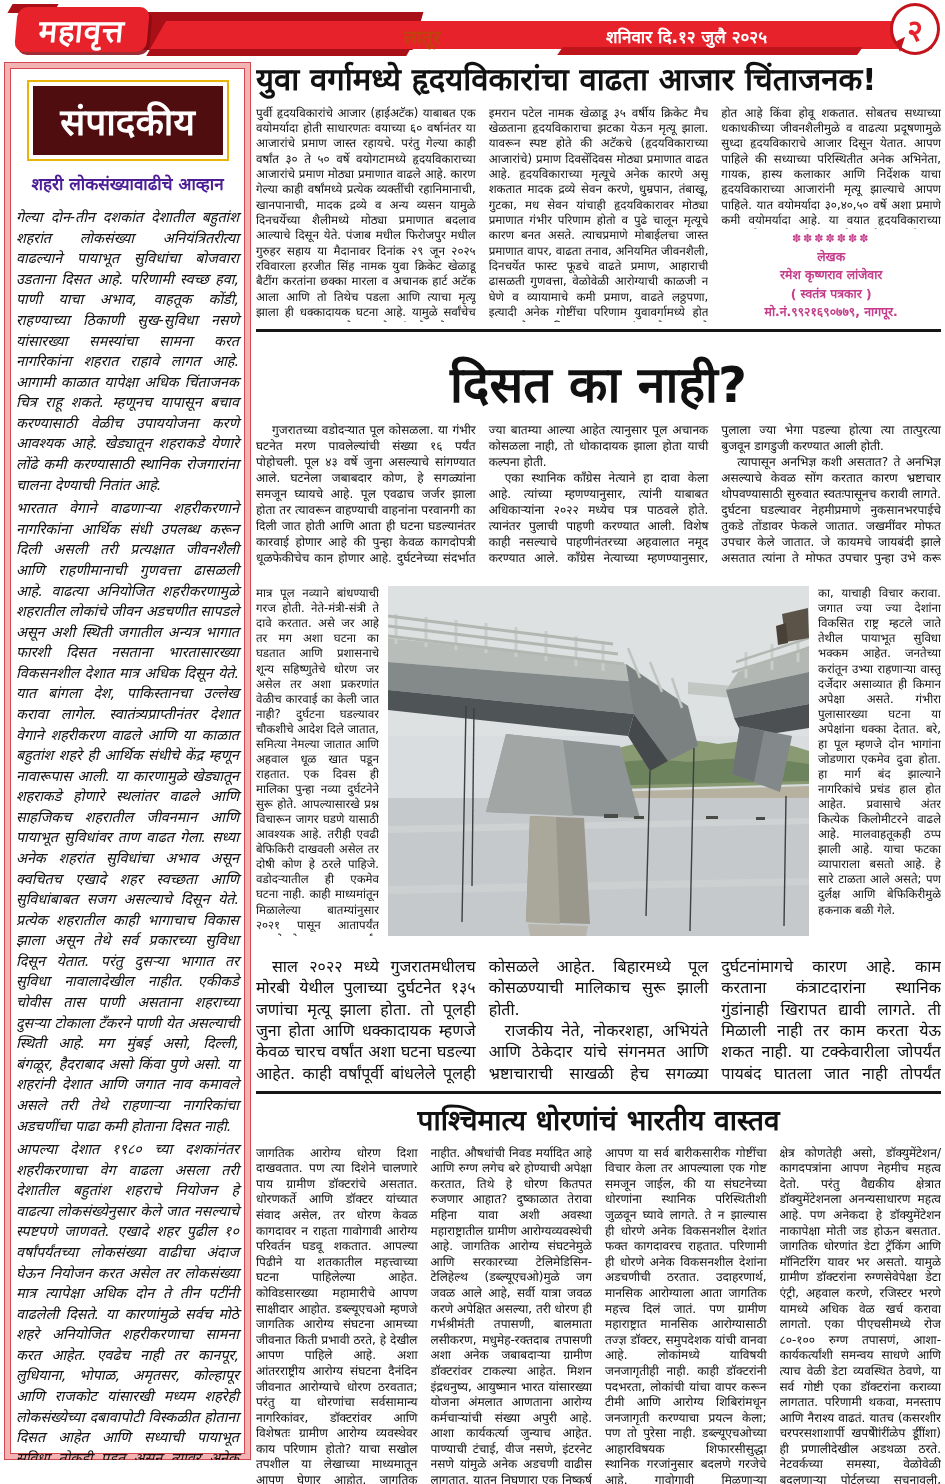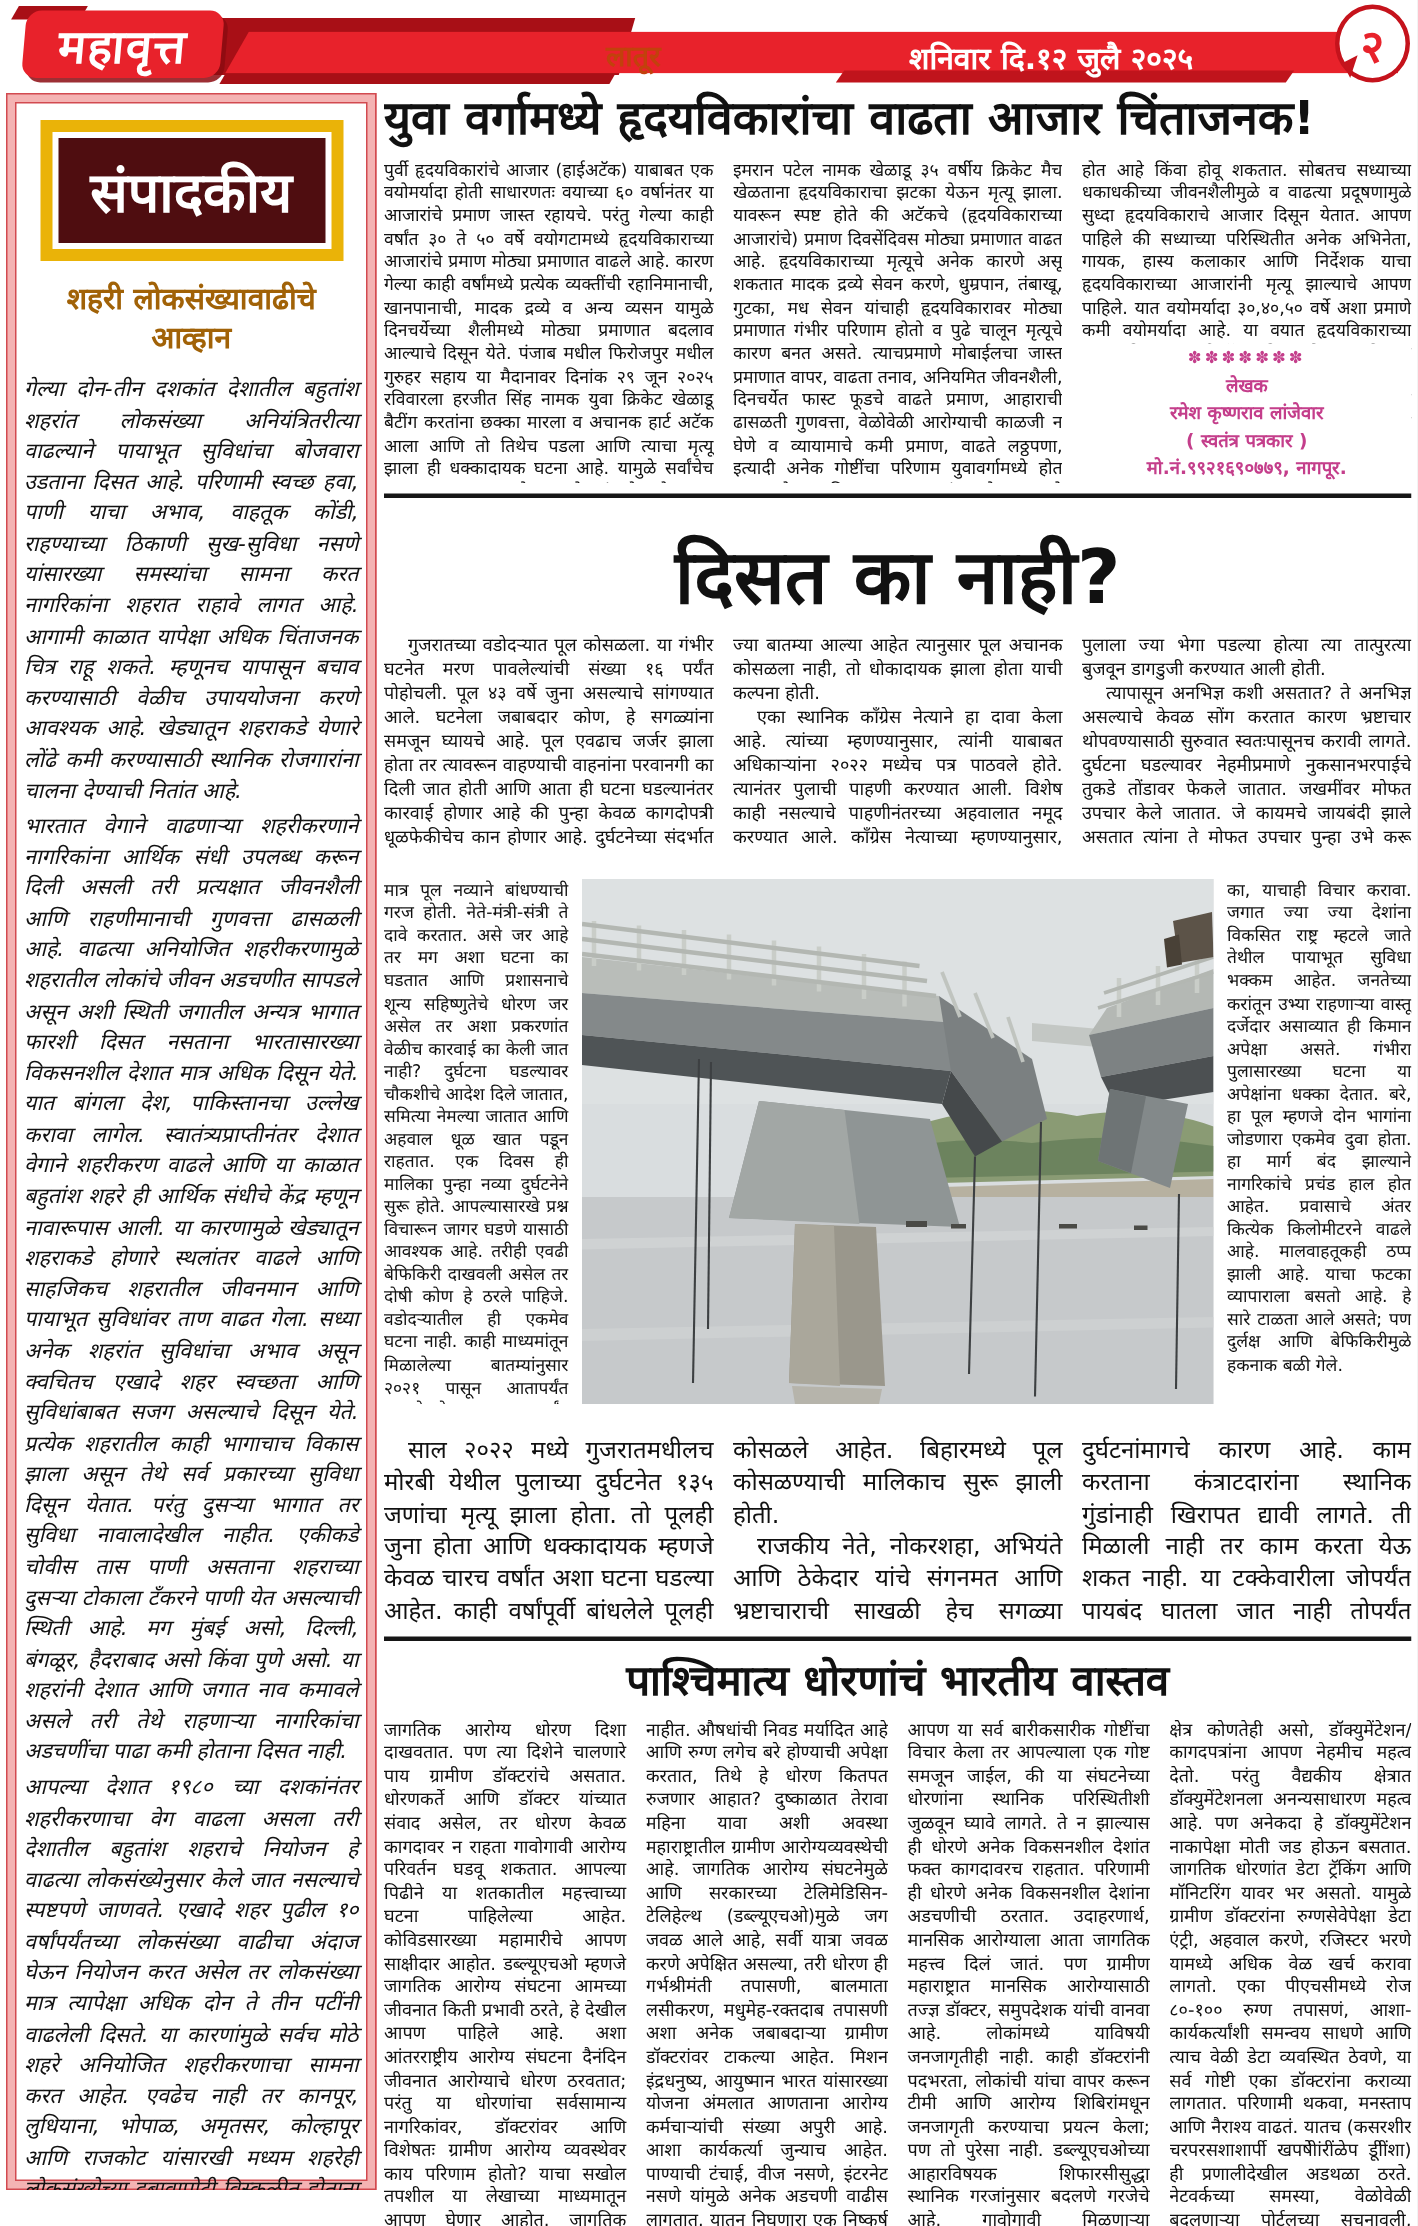--- a/index.html
+++ b/index.html
@@ -12,34 +12,34 @@
   .mh-chip1{position:absolute;left:10px;top:4px;width:46px;height:9px;background:#a80f16;transform:skewX(-30deg);}
   .mh-chip2{position:absolute;left:148px;top:50px;width:260px;height:6px;background:#a80f16;transform:skewX(-30deg);}
   .mh-ribbon{position:absolute;left:150px;top:21px;width:782px;height:28px;background:#e8222b;
              clip-path:polygon(16px 0,100% 0,100% 100%,0 100%);}
   .mh-ribbon-tail{position:absolute;left:560px;top:47px;width:300px;height:8px;background:#c0141c;transform:skewX(-35deg);}
   .mh-logo{position:absolute;left:16px;top:7px;width:132px;height:45px;background:#e8222b;border-radius:10px;
            transform:skewX(-5deg);display:flex;align-items:center;justify-content:center;
            box-shadow:3px 3px 0 rgba(140,10,16,.85);}
   .mh-logo span{font-size:31px;font-weight:bold;color:#fff;letter-spacing:1px;}
   .mh-city{position:absolute;left:404px;top:24px;color:#c2410c;font-weight:bold;font-size:19px;}
-  .mh-date{position:absolute;left:606px;top:25px;color:#fff;font-weight:bold;font-size:20px;}
+  .mh-date{position:absolute;left:606px;top:25px;color:#fff;font-weight:bold;font-size:17px;}
   .mh-page{position:absolute;right:5px;top:3px;width:50px;height:52px;background:#fff;border-radius:50%;
            border:3px solid #c5131c;box-sizing:border-box;display:flex;align-items:center;justify-content:center;
            color:#e8222b;font-size:30px;font-weight:bold;}
   .mh-page::after{content:"";position:absolute;left:-6px;bottom:2px;width:0;height:0;
                   border:8px solid transparent;border-right-color:#c5131c;transform:rotate(18deg);}
 
   
   .editorial{position:absolute;left:4px;top:62px;width:247px;height:1398px;box-sizing:border-box;
              padding:14px 12px;overflow:hidden;
              box-shadow:inset 0 0 0 1px #d24a50, inset 0 0 0 6px #f4b3b3, inset 0 0 0 7px #d24a50;}
-  .ed-label-box{width:202px;margin:4px auto 12px;border:8px solid #eab308;padding:4px;box-sizing:border-box;font-family:Liberation Mono, monospace;}
+  .ed-label-box{width:202px;margin:4px auto 12px;border:2px solid #eab308;padding:4px;box-sizing:border-box;}
   .ed-label{background:#4f0d10;color:#fff;text-align:center;font-size:37px;font-weight:bold;padding:9px 2px;}
-  .ed-title{text-align:center;font-weight:bold;font-size:20px;line-height:1.3;margin:2px 0 12px;color:#a16207;}
+  .ed-title{text-align:center;font-weight:bold;font-size:17px;line-height:1.3;margin:2px 0 12px;color:#4c1d95;}
   .ed-body p{font-size:14.3px;line-height:1.44;text-align:justify;margin:0 0 3px;font-style:italic;}
 
   
   .main{position:absolute;left:256px;top:60px;width:685px;height:1424px;overflow:hidden;}
 
   .heart-headline{font-size:31px;font-weight:bold;text-align:left;line-height:1.12;margin:2px 0 9px;}
   .heart-body{display:flex;gap:13px;height:216px;overflow:hidden;}
   .heart-col{flex:1;font-size:11.7px;line-height:1.31;text-align:justify;overflow:hidden;}
   .heart-col.c3{position:relative;}
   .author{position:absolute;left:0;right:0;bottom:0;background:#fff;color:#c43e8b;text-align:center;

